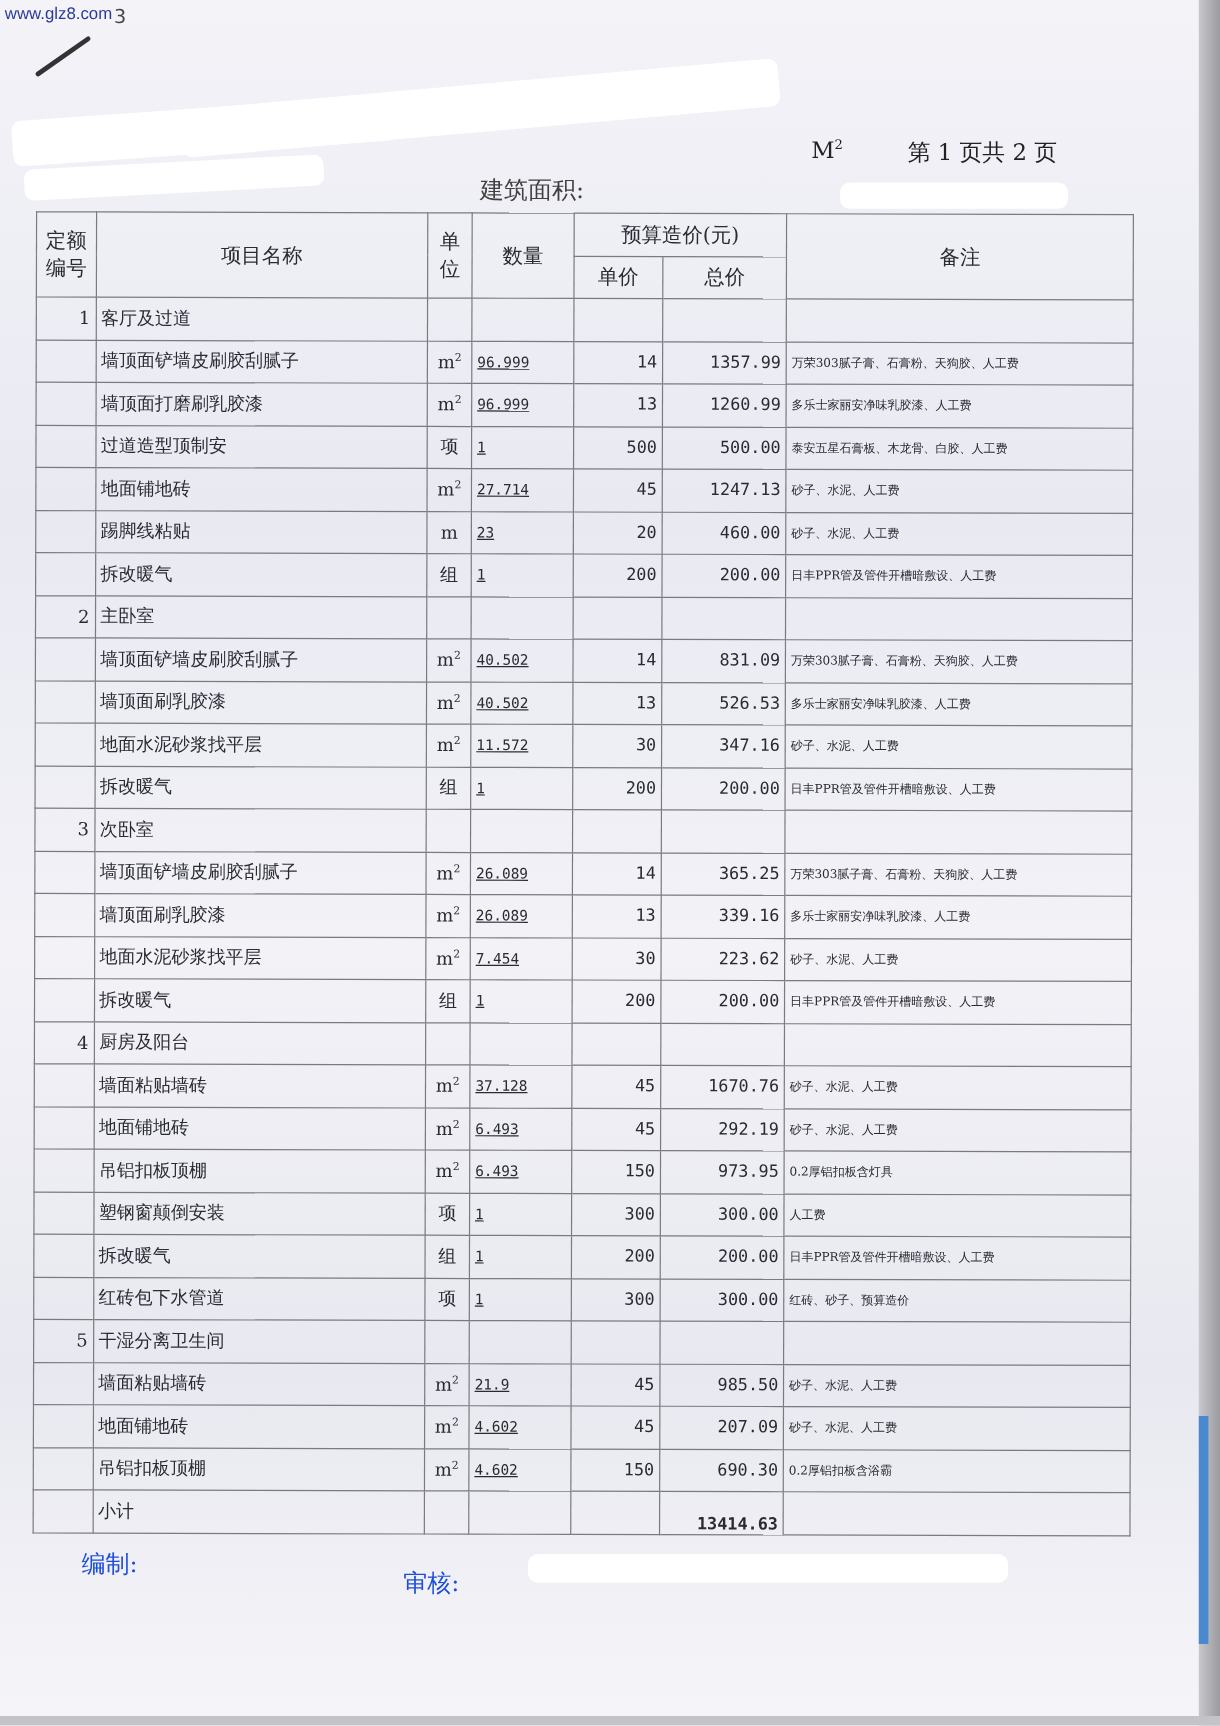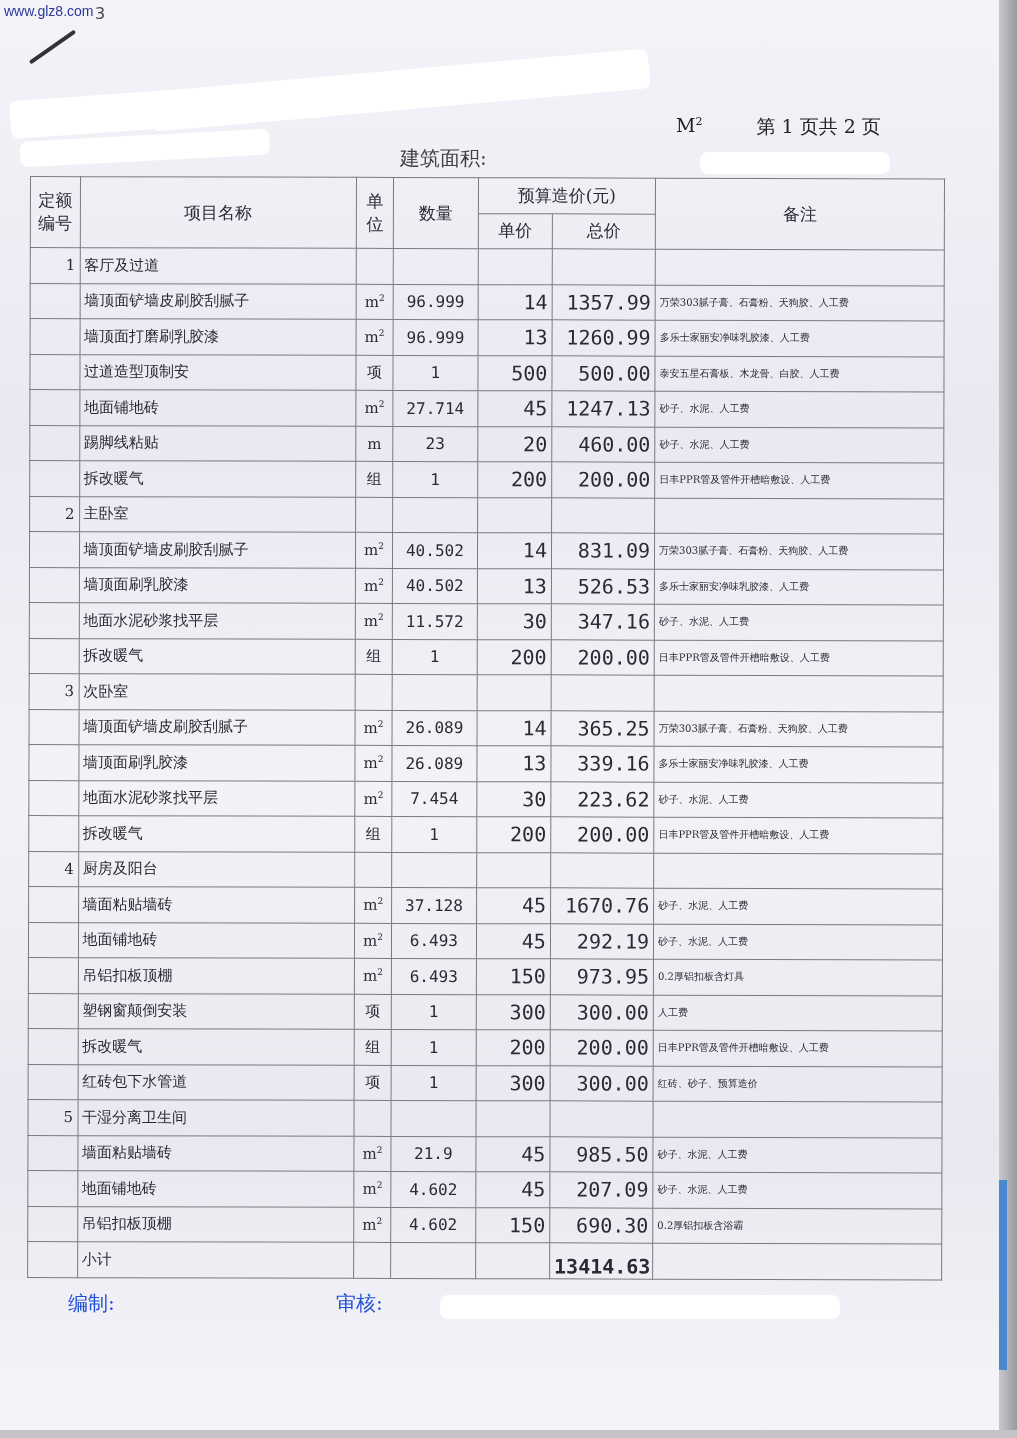--- a/index.html
+++ b/index.html
@@ -62,22 +62,22 @@
   .col-code { width: 48px; }
   .col-name { width: 268px; }
   .col-unit { width: 36px; }
   .col-qty { width: 82px; }
   .col-price { width: 72px; }
   .col-total { width: 100px; }
   .col-note { width: 280px; }
   td.code { text-align: right; }
   td.unit { text-align: center; }
   td.unit sup { font-size: 9px; }
-  td.qty { text-align: center; font-family: "DejaVu Sans Mono", "Liberation Mono", monospace; font-size: 16px; }
-  td.price, td.total { text-align: right; font-family: "DejaVu Sans Mono", "Liberation Mono", monospace; font-size: 20px; margin-top: 20px; }
+  td.qty { text-align: left; font-family: "DejaVu Sans Mono", "Liberation Mono", monospace; font-size: 12px; text-decoration: underline; }
+  td.price, td.total { text-align: right; font-family: "DejaVu Sans Mono", "Liberation Mono", monospace; font-size: 14px; margin-top: 20px; }
   td.name { padding-left: 8px; }
   td.note { font-size: 10px; padding-left: 4px; }
   tr.section td.name { padding-left: 4px; }
   tr.subtotal td.total { vertical-align: bottom; font-weight: bold; }
   .footer {
     position: absolute; top: 1290px; font-size: 20px; color: #1d4ed8;
   }
 </style>
 </head>
 <body>
@@ -386,13 +386,13 @@
         <td class="unit"></td>
         <td class="qty"></td>
         <td class="price"></td>
         <td class="total"><span>13414.63</span></td>
         <td class="note"></td>
       </tr>
     </tbody>
 </table>
 
 <div class="footer" style="left:68px;">编制:</div>
-<div class="footer" style="left:336px;">审核:</div>
+<div class="footer" style="left:336px;margin-top:16px;">审核:</div>
 
 </body></html>

